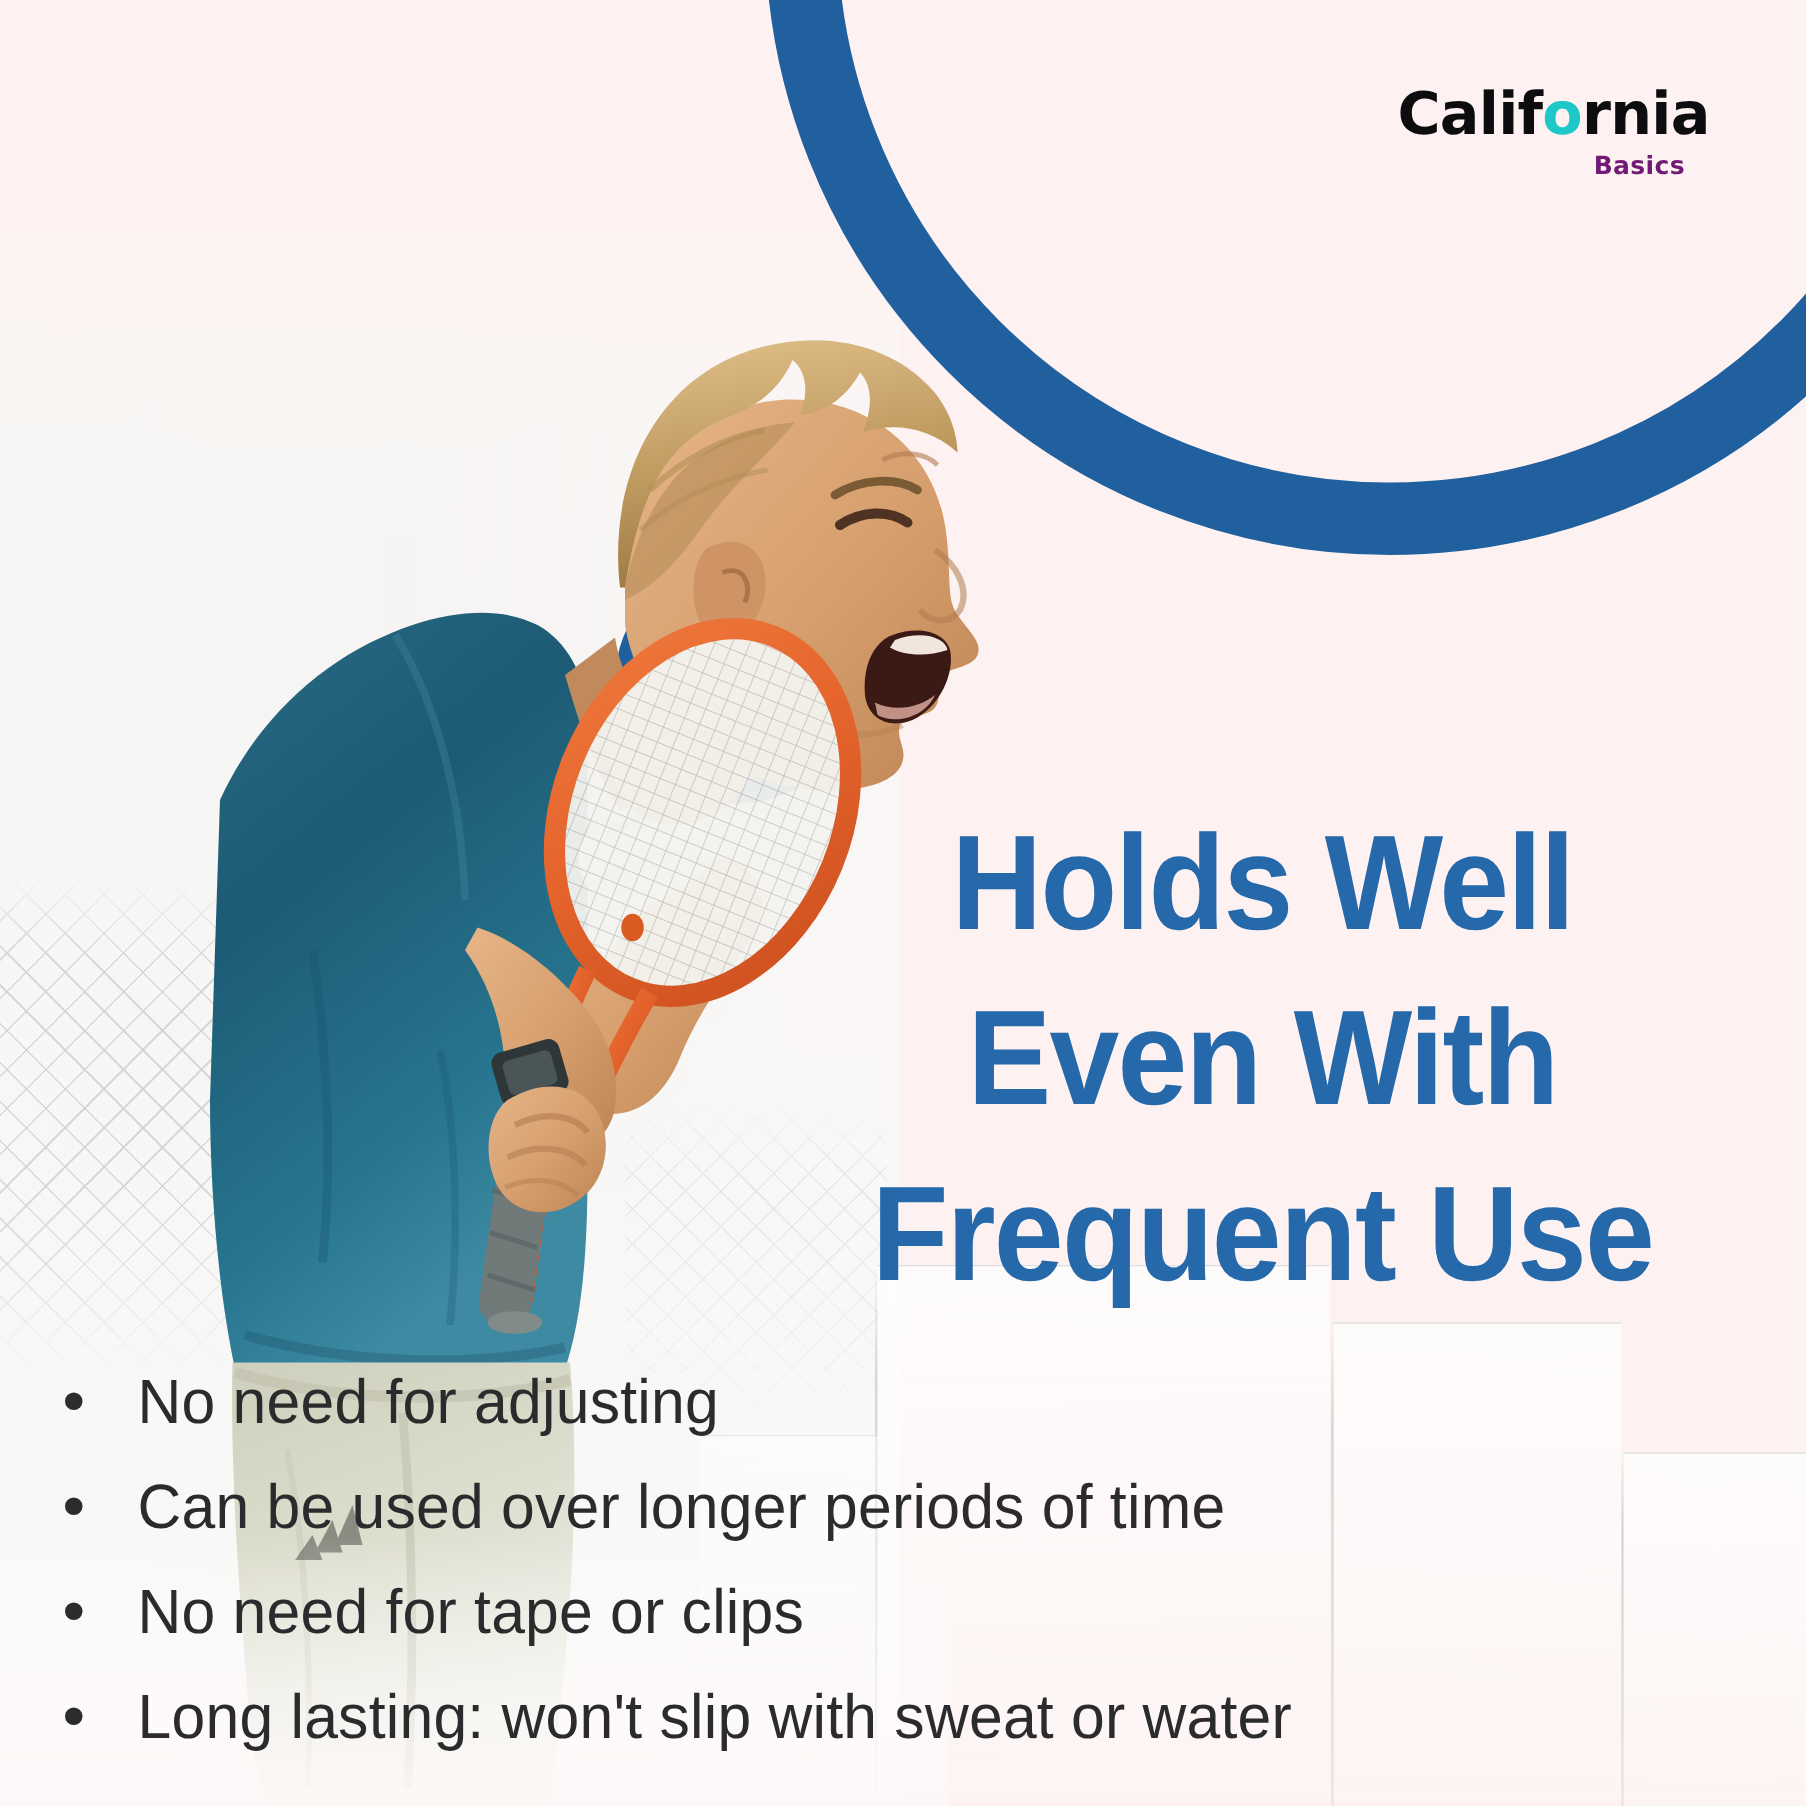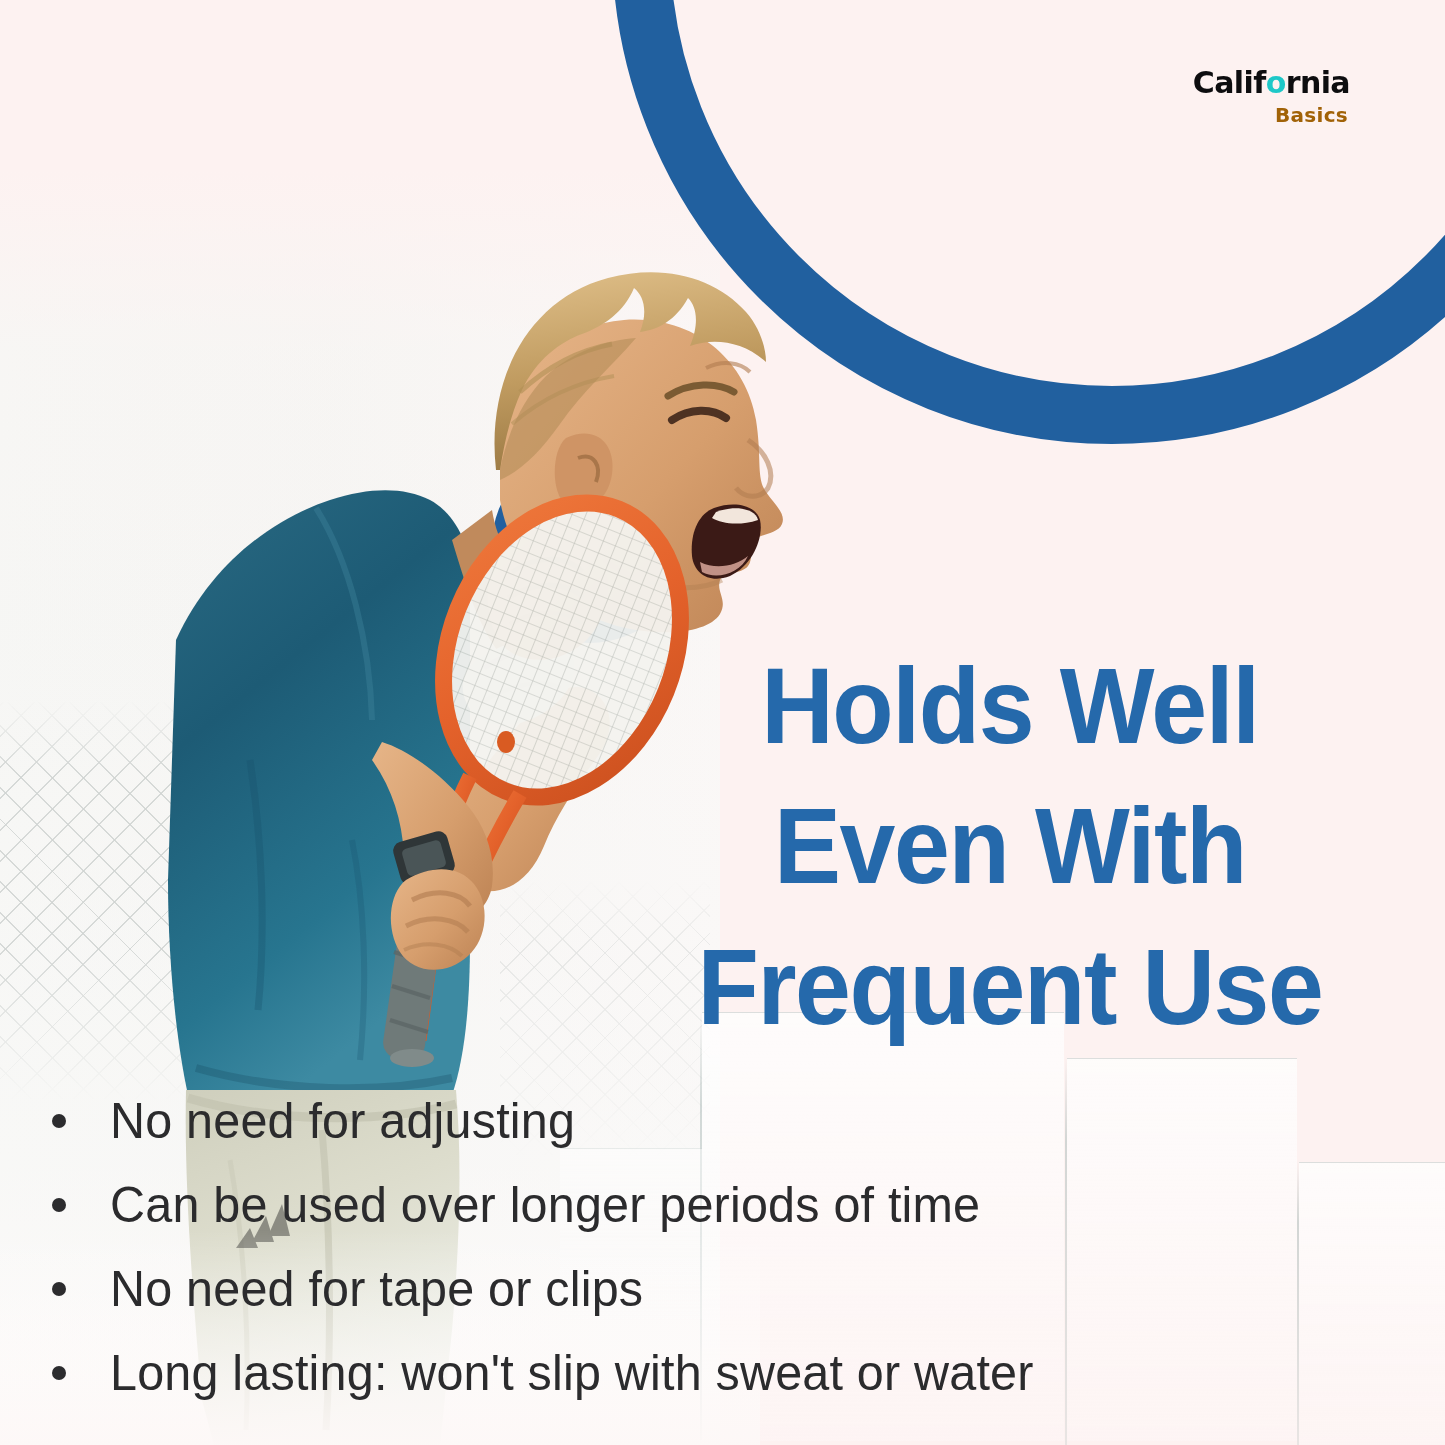--- a/index.html
+++ b/index.html
@@ -112,36 +112,36 @@
   .logo {
     position: absolute;
     left: 1118px;
     top: 68px;
     width: 232px;
     text-align: right;
   }
   .logo-word {
     font-family: "DejaVu Sans", sans-serif;
     font-weight: 700;
-    font-size: 30px;
+    font-size: 47px;
     letter-spacing: -0.6px;
     color: #0d0d0f;
     line-height: 1;
     white-space: nowrap;
   }
   .logo-o {
     color: #1ec8c8;
     font-weight: 700;
   }
   .logo-sub {
     font-family: "DejaVu Sans", sans-serif;
     font-weight: 700;
     font-size: 20px;
     letter-spacing: 0.3px;
-    color: #a16207;
+    color: #701a75;
     line-height: 1;
     margin-top: 7px;
     margin-right: 2px;
   }
 
   
   .headline {
     position: absolute;
     left: 610px;
     top: 636px;

